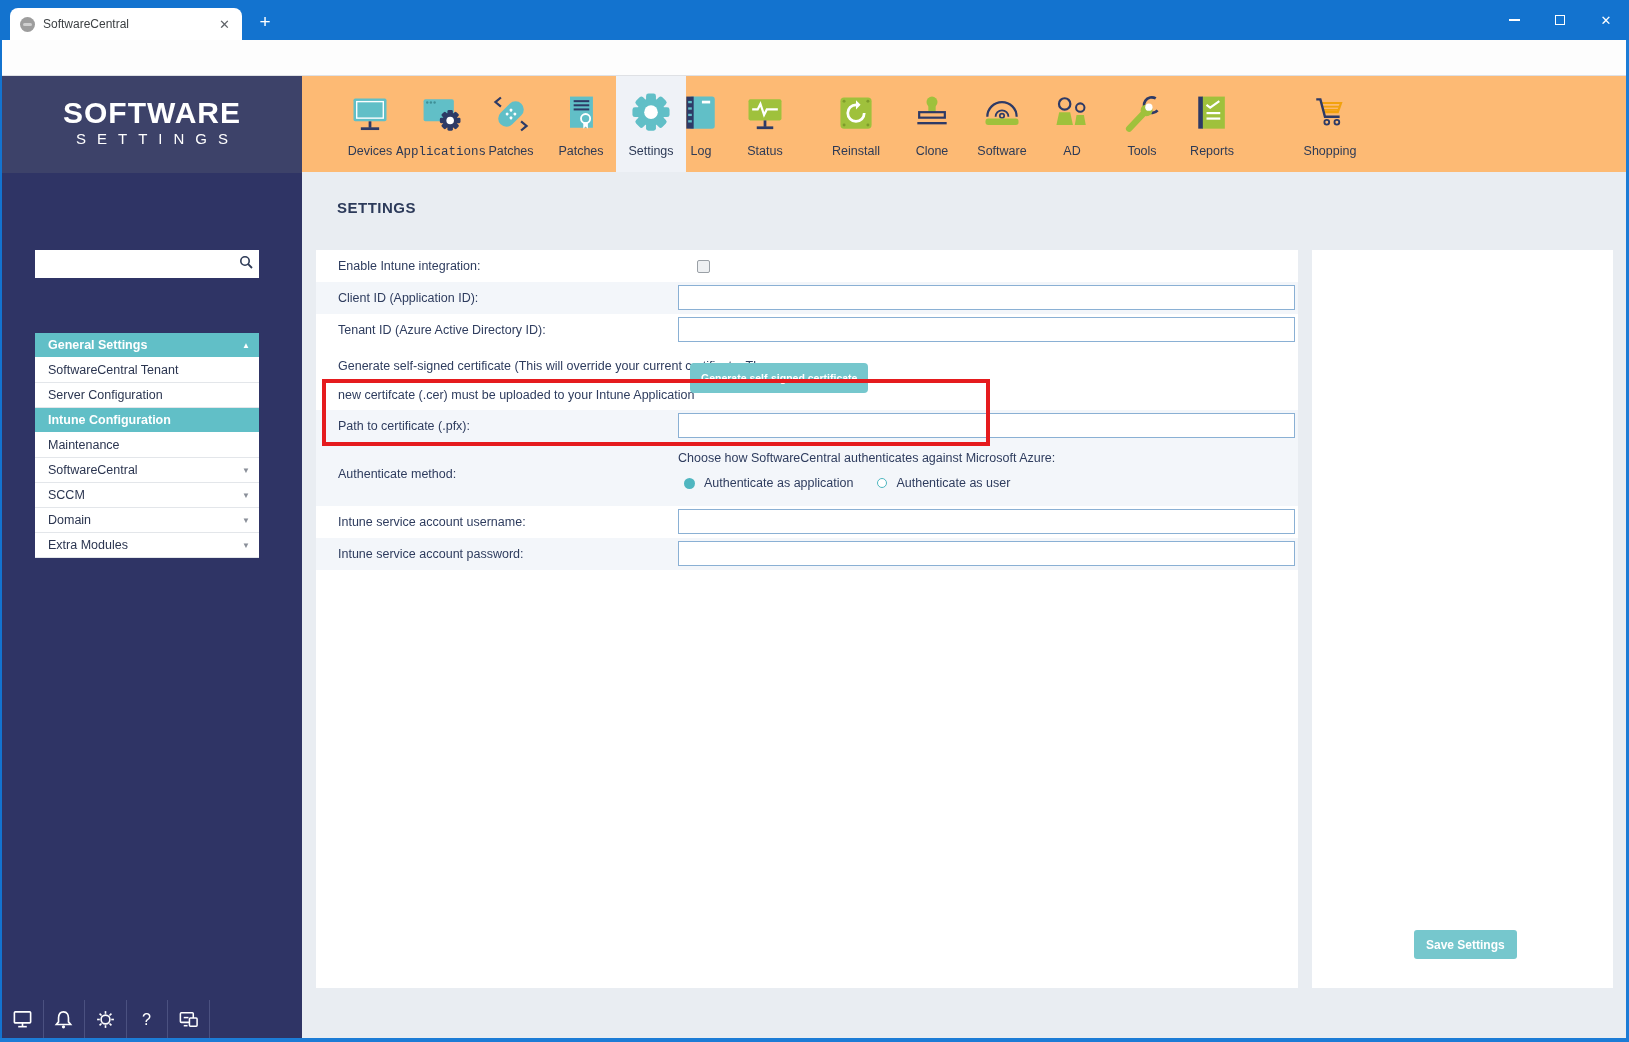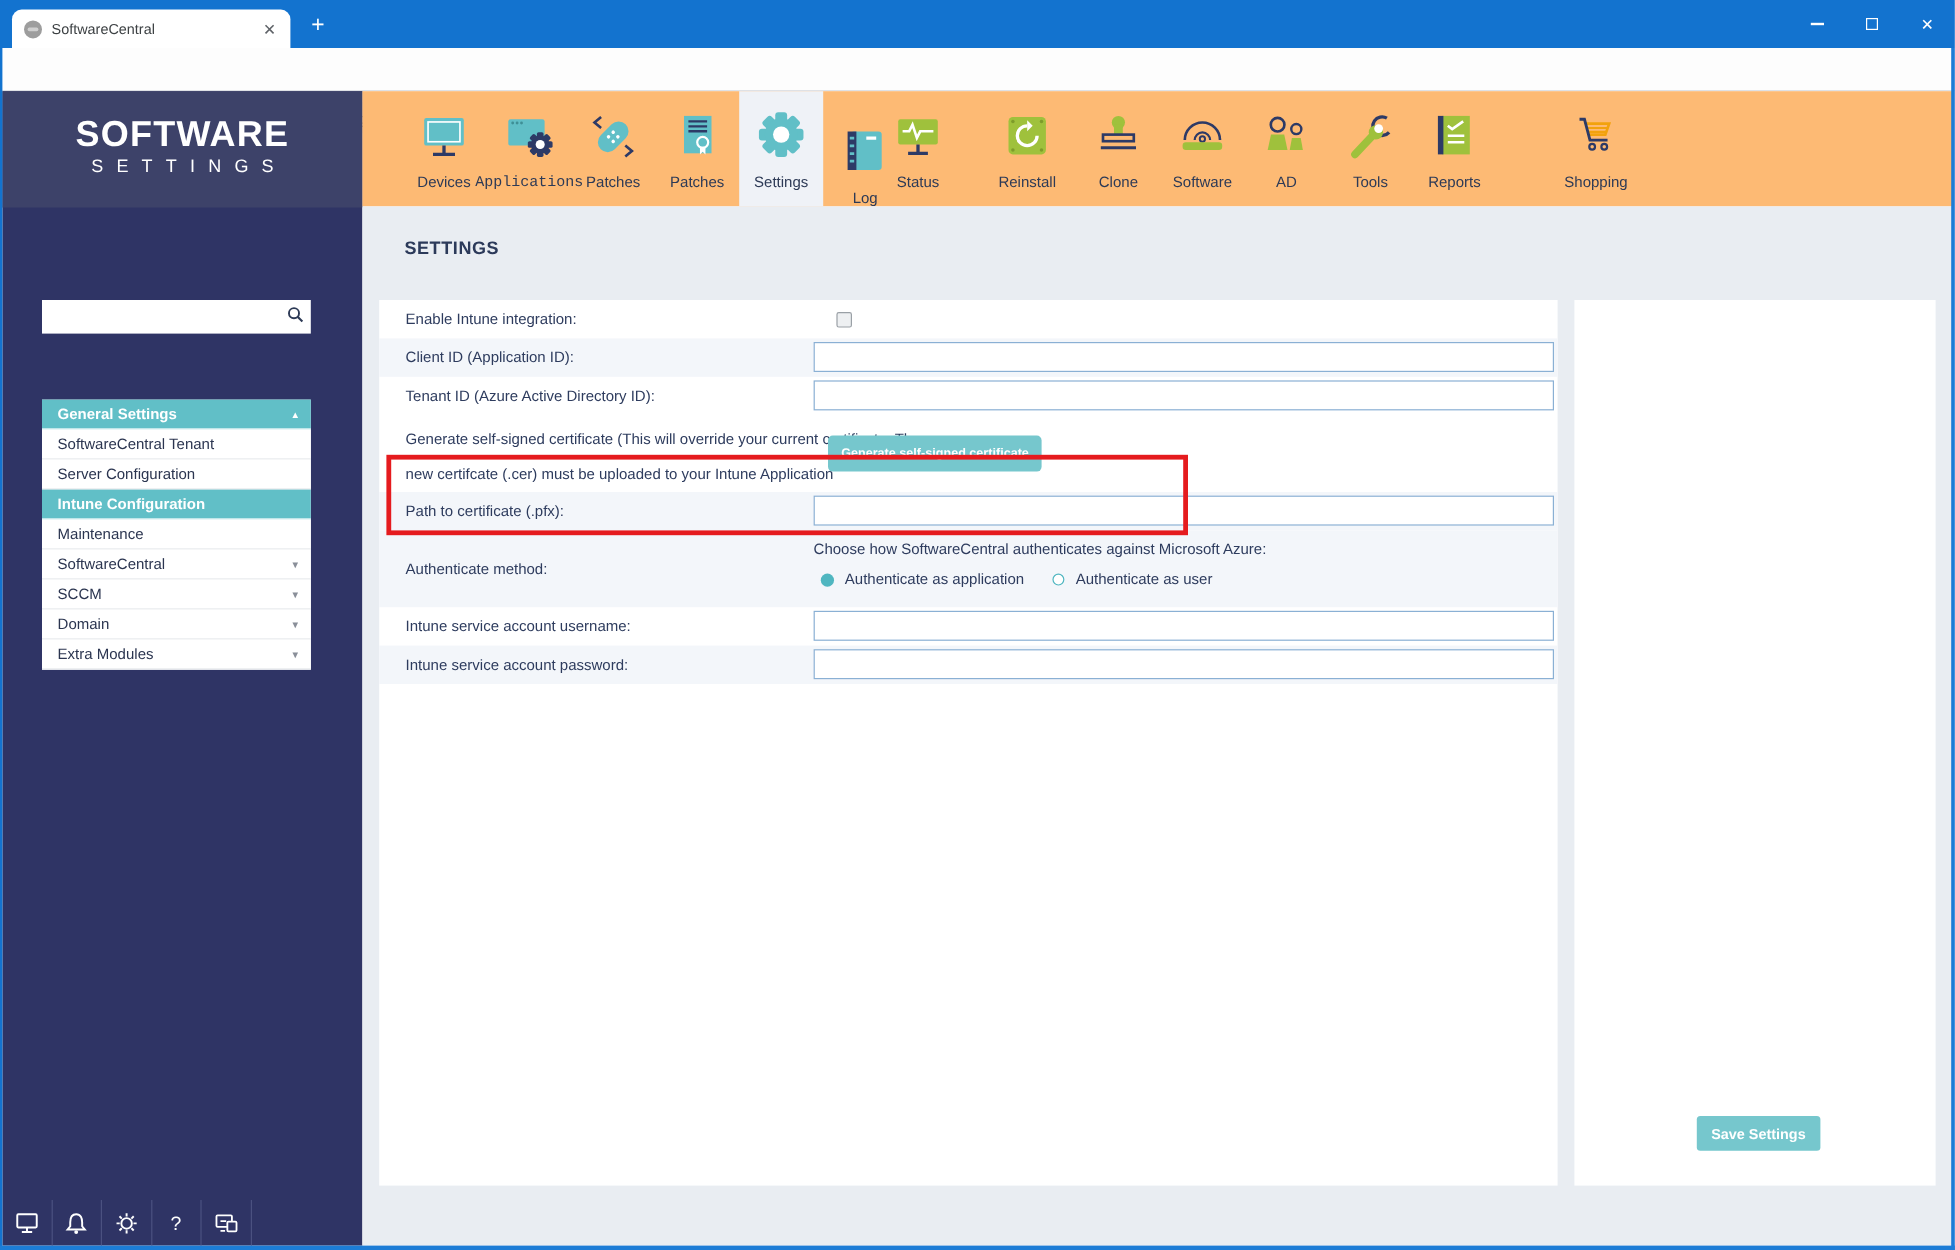--- a/index.html
+++ b/index.html
@@ -259,21 +259,21 @@
   <rect x="-4" y="-15" width="8" height="30" rx="2"></rect>
   <rect x="-4" y="-15" width="8" height="30" rx="2" transform="rotate(45)"></rect>
   <rect x="-4" y="-15" width="8" height="30" rx="2" transform="rotate(90)"></rect>
   <rect x="-4" y="-15" width="8" height="30" rx="2" transform="rotate(135)"></rect>
   <circle r="11"></circle>
           </g>
           <circle cx="24" cy="22" r="7.425000000000001" fill="#fff"></circle>
         </svg></span>
       <span class="tn-label">Settings</span>
     </div>
-    <div class="tn-item" style="left: 384px; justify-content: flex-end;">
+    <div class="tn-item" style="left: 364px;">
       <span><svg viewBox="0 0 48 48" width="44" height="44" xmlns="http://www.w3.org/2000/svg">
           <rect x="11" y="5" width="28" height="35" rx="3" fill="#61bfc7"></rect>
           <rect x="8" y="5" width="8" height="35" fill="#2d3a66"></rect>
           <line x1="10" y1="11" x2="14" y2="11" stroke="#61bfc7" stroke-width="2.5"></line>
           <line x1="10" y1="18" x2="14" y2="18" stroke="#61bfc7" stroke-width="2.5"></line>
           <line x1="10" y1="25" x2="14" y2="25" stroke="#61bfc7" stroke-width="2.5"></line>
           <line x1="10" y1="32" x2="14" y2="32" stroke="#61bfc7" stroke-width="2.5"></line>
           <line x1="25" y1="11" x2="34" y2="11" stroke="#fff" stroke-width="3"></line>
         </svg></span>
       <span class="tn-label">Log</span>

